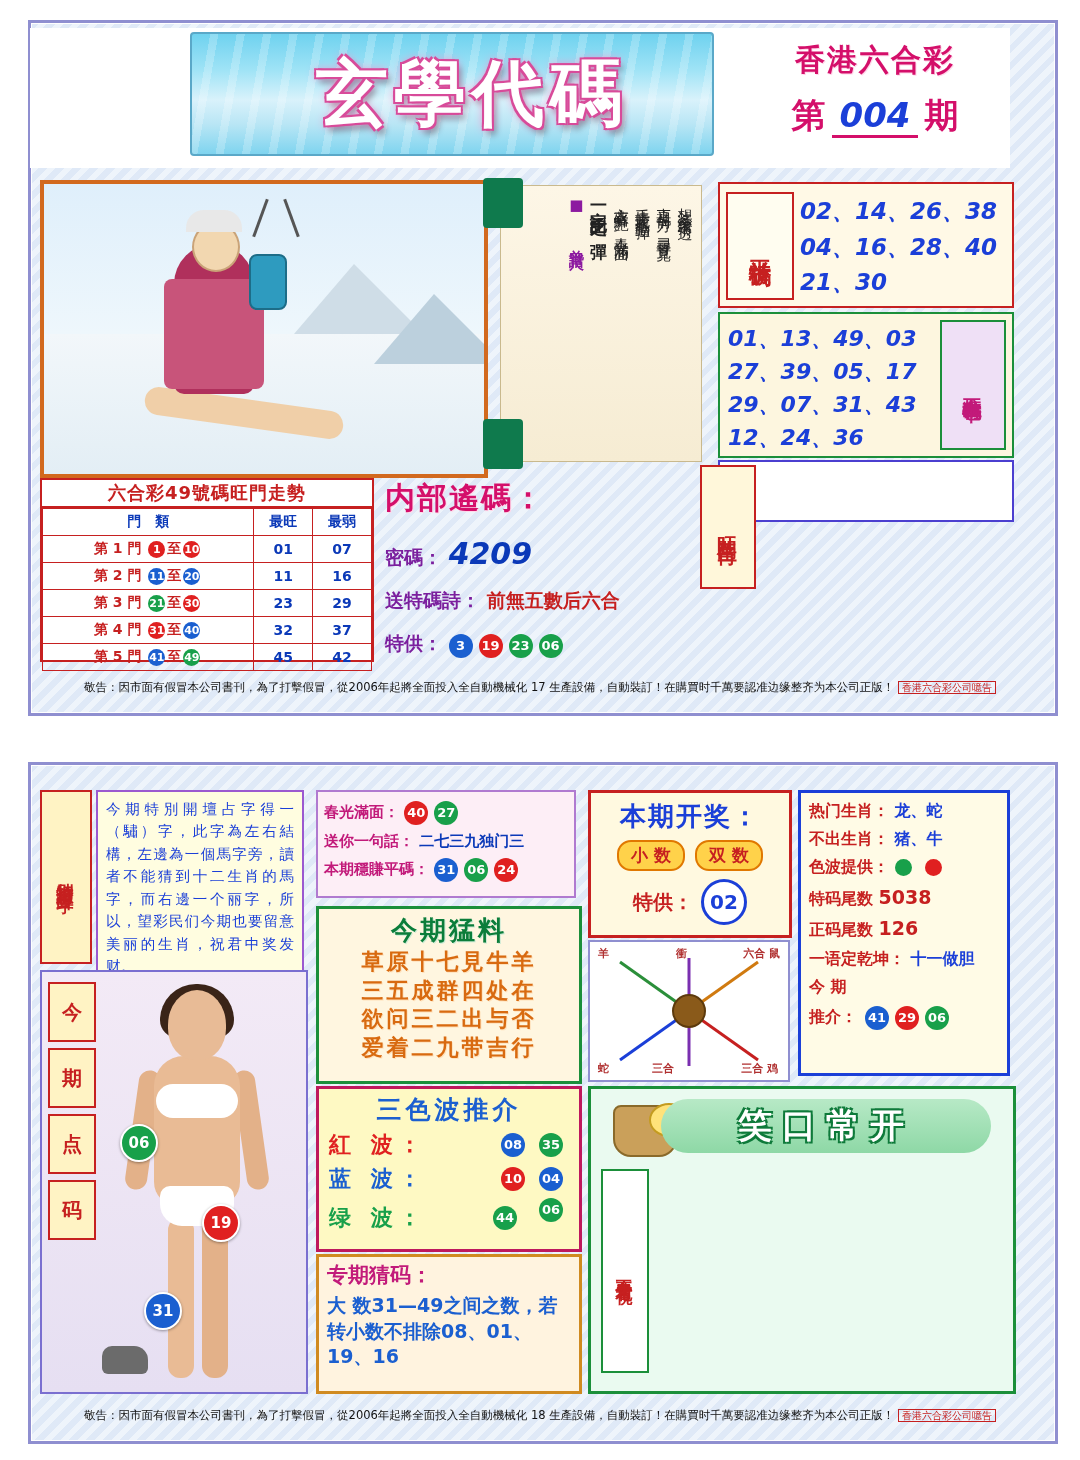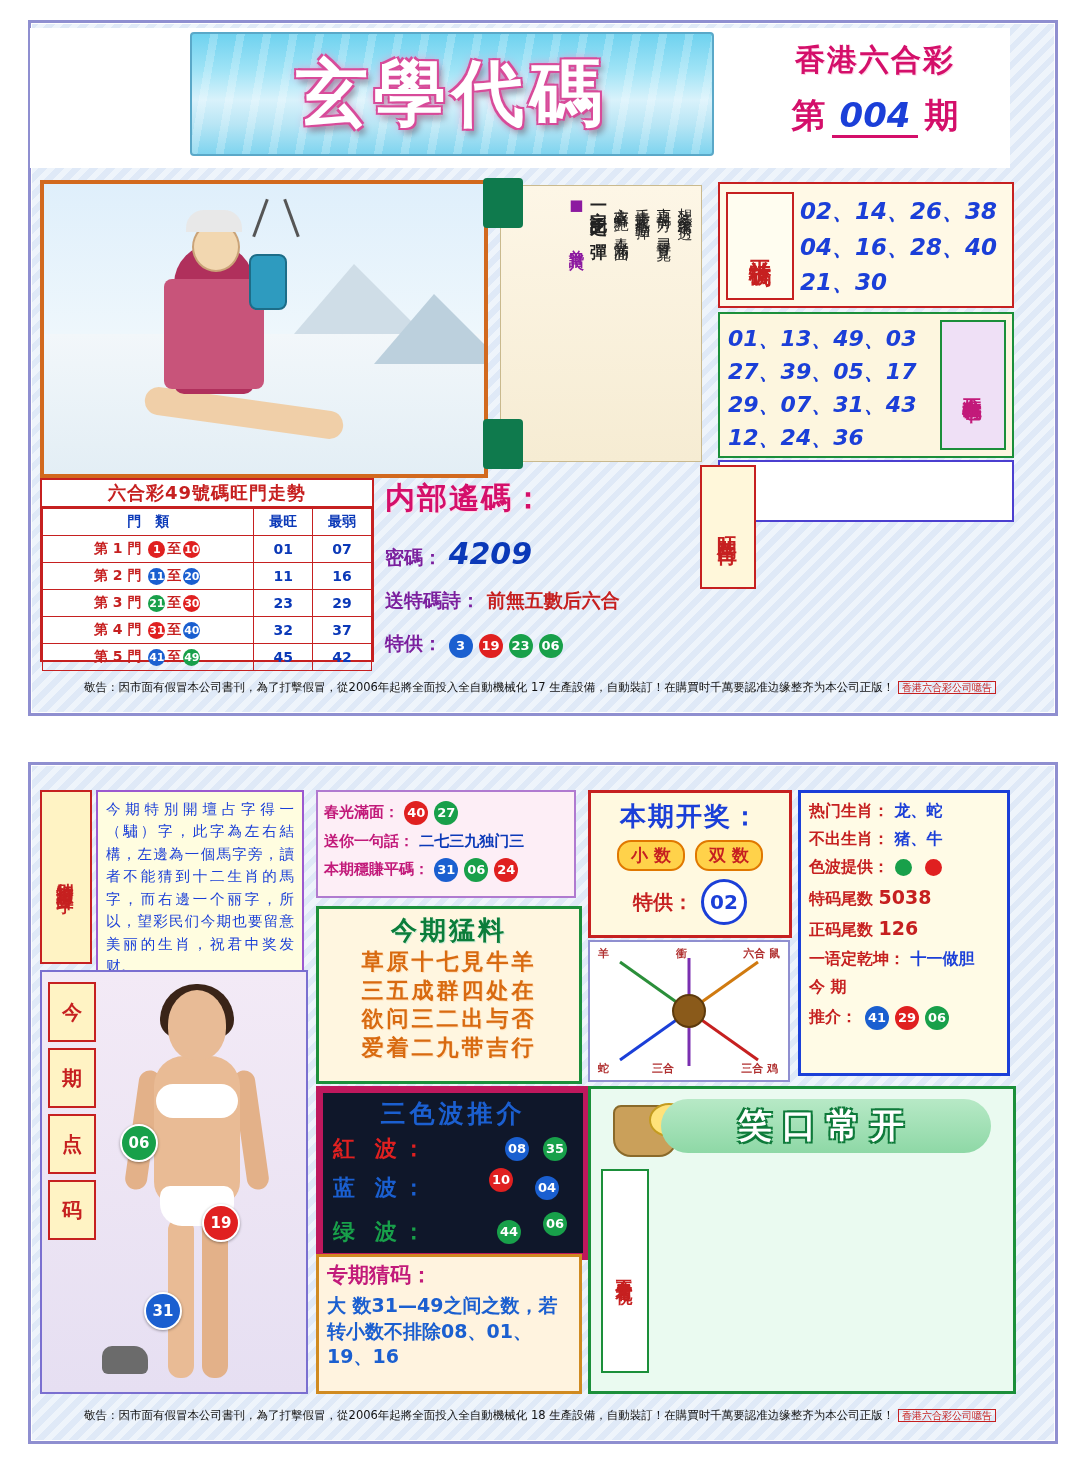--- a/index.html
+++ b/index.html
@@ -45,20 +45,21 @@
   .logo-text{
     position:absolute;left:0;top:0;width:520px;height:120px;
     display:flex;align-items:center;justify-content:center;
     font-size:72px;font-weight:bold;letter-spacing:6px;
     font-family:"DejaVu Sans","Liberation Sans",sans-serif;
     color:#ffffff;
     text-shadow:
       -2px -2px 0 #d84b9a, 2px -2px 0 #d84b9a, -2px 2px 0 #d84b9a, 2px 2px 0 #d84b9a,
       0 0 10px #ff7ec4, 4px 6px 6px rgba(0,0,0,.35);
     white-space:nowrap;
+    padding-left:20px;
   }
   .issue-wrap{
     position:absolute;left:740px;top:40px;width:270px;height:120px;
     text-align:center;
   }
   .issue-title{
     font-size:30px;font-weight:bold;color:#d40f6a;
     text-shadow:1px 1px 0 #ffd9ea;
     letter-spacing:2px;
   }
@@ -242,21 +243,21 @@
   #b-menglliao .hdr{
     text-align:center;font-size:26px;font-weight:bold;color:#0b7d3a;margin-top:4px;
     text-shadow:1px 1px 0 #cdebd5;letter-spacing:3px;
   }
   #b-menglliao .line{
     text-align:center;font-size:22px;font-weight:bold;color:#d86a10;letter-spacing:3px;line-height:1.3;
     text-shadow:1px 1px 0 #ffe2bd;
   }
   #b-sanse{
     left:316px;top:1086px;width:260px;height:160px;
-    border:7px solid #be185d;background:#0f172a;
+    border:3px solid #be185d;background:#fef9c3;
   }
   #b-sanse .hdr{
     text-align:center;font-size:25px;font-weight:bold;color:#1b5fd0;letter-spacing:4px;margin:4px 0 2px;
   }
   .wave-row{display:flex;align-items:center;padding:2px 10px;font-size:22px;font-weight:bold;}
   .wave-row .nm{width:120px;letter-spacing:6px;}
   .wave-row .bs{flex:1;display:flex;gap:14px;justify-content:flex-end;padding-right:6px;}
   #b-zhuanqi{
     left:316px;top:1254px;width:260px;height:134px;
     border:3px solid #d08a20;background:#fff3df;
@@ -516,21 +517,21 @@
           <span class="nm" style="color: rgb(224, 32, 32);">紅 波：</span>
           <span class="bs">
             <span class="ball" style="background: rgb(26, 95, 208); margin: 0px;">08</span>
             <span class="ball" style="background: rgb(24, 160, 74); margin: 0px;">35</span>
           </span>
         </div>
         <div class="wave-row">
           <span class="nm" style="color: rgb(26, 95, 208);">蓝 波：</span>
           <span class="bs">
             <span class="ball" style="background: rgb(224, 32, 32); margin: 0px;">10</span>
-            <span class="ball" style="background: rgb(26, 95, 208); margin: 8px;">04</span>
+            <span class="ball" style="background: rgb(26, 95, 208); margin: 0px;">04</span>
           </span>
         </div>
         <div class="wave-row">
           <span class="nm" style="color: rgb(24, 160, 74);">绿 波：</span>
           <span class="bs">
             <span class="ball" style="background: rgb(24, 160, 74); margin: 8px;">44</span>
             <span class="ball" style="background: rgb(24, 160, 74); margin: 0px;">06</span>
           </span>
         </div>
       </div>

